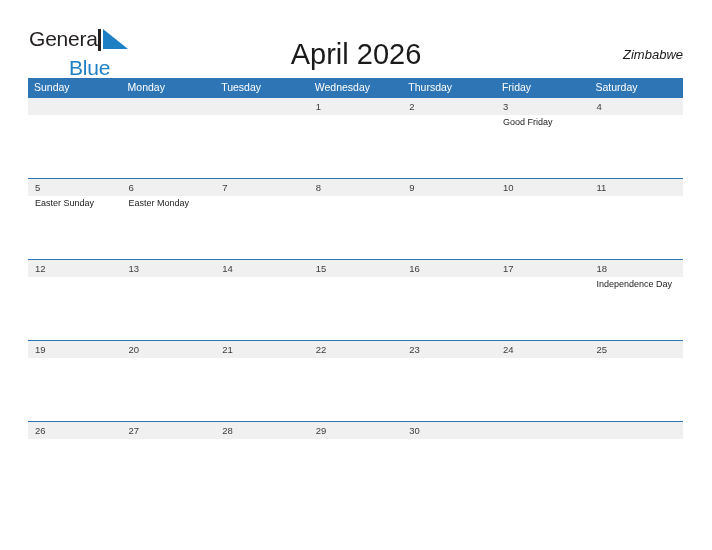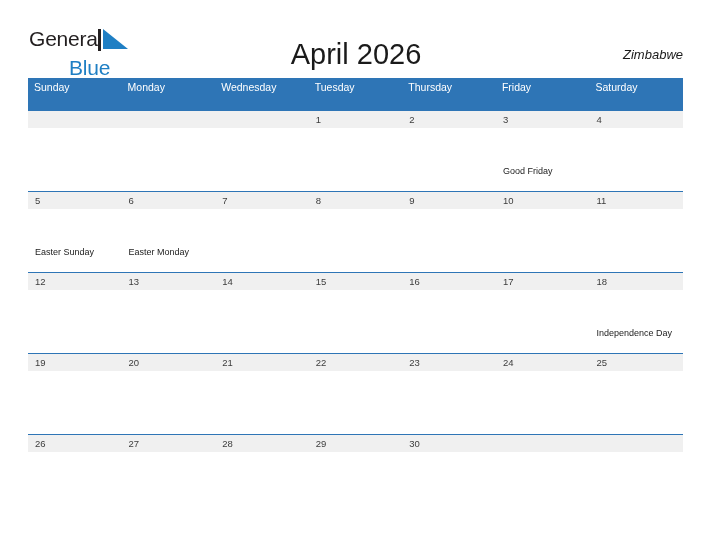--- a/index.html
+++ b/index.html
@@ -83,21 +83,21 @@
   .calendar {
     position: absolute;
     left: 28px;
     top: 78px;
     width: 655px;
   }
 
   .weekday-row {
     display: flex;
     background: #2e75b6;
-    height: 33px;
+    height: 20px;
   }
   .weekday-cell {
     flex: 1 1 0;
     color: #ffffff;
     font-size: 10.5px;
     line-height: 18px;
     padding-left: 6px;
     box-sizing: border-box;
     overflow: hidden;
     white-space: nowrap;
@@ -126,21 +126,20 @@
 
   .event-band {
     display: flex;
     background: #ffffff;
     height: 63px;
   }
   .event-cell {
     flex: 1 1 0;
     box-sizing: border-box;
     padding: 2px 3px 16px 7px;
-    margin-top: 36px;
   }
   .event-text {
     font-size: 9px;
     color: #222222;
     line-height: 11px;
     white-space: nowrap;
   }
 
   .week-row.last .event-band {
     height: 10px;
@@ -166,22 +165,22 @@
 
   <div class="cal-region">Zimbabwe</div>
 
 </div>
 
 <div class="calendar">
 
   <div class="weekday-row">
     <div class="weekday-cell">Sunday</div>
     <div class="weekday-cell">Monday</div>
+    <div class="weekday-cell">Tuesday</div>
     <div class="weekday-cell">Wednesday</div>
-    <div class="weekday-cell">Tuesday</div>
     <div class="weekday-cell">Thursday</div>
     <div class="weekday-cell">Friday</div>
     <div class="weekday-cell">Saturday</div>
   </div>
 
   <div class="week-row">
     <div class="date-band">
       <div class="date-cell"></div>
       <div class="date-cell"></div>
       <div class="date-cell"></div>

